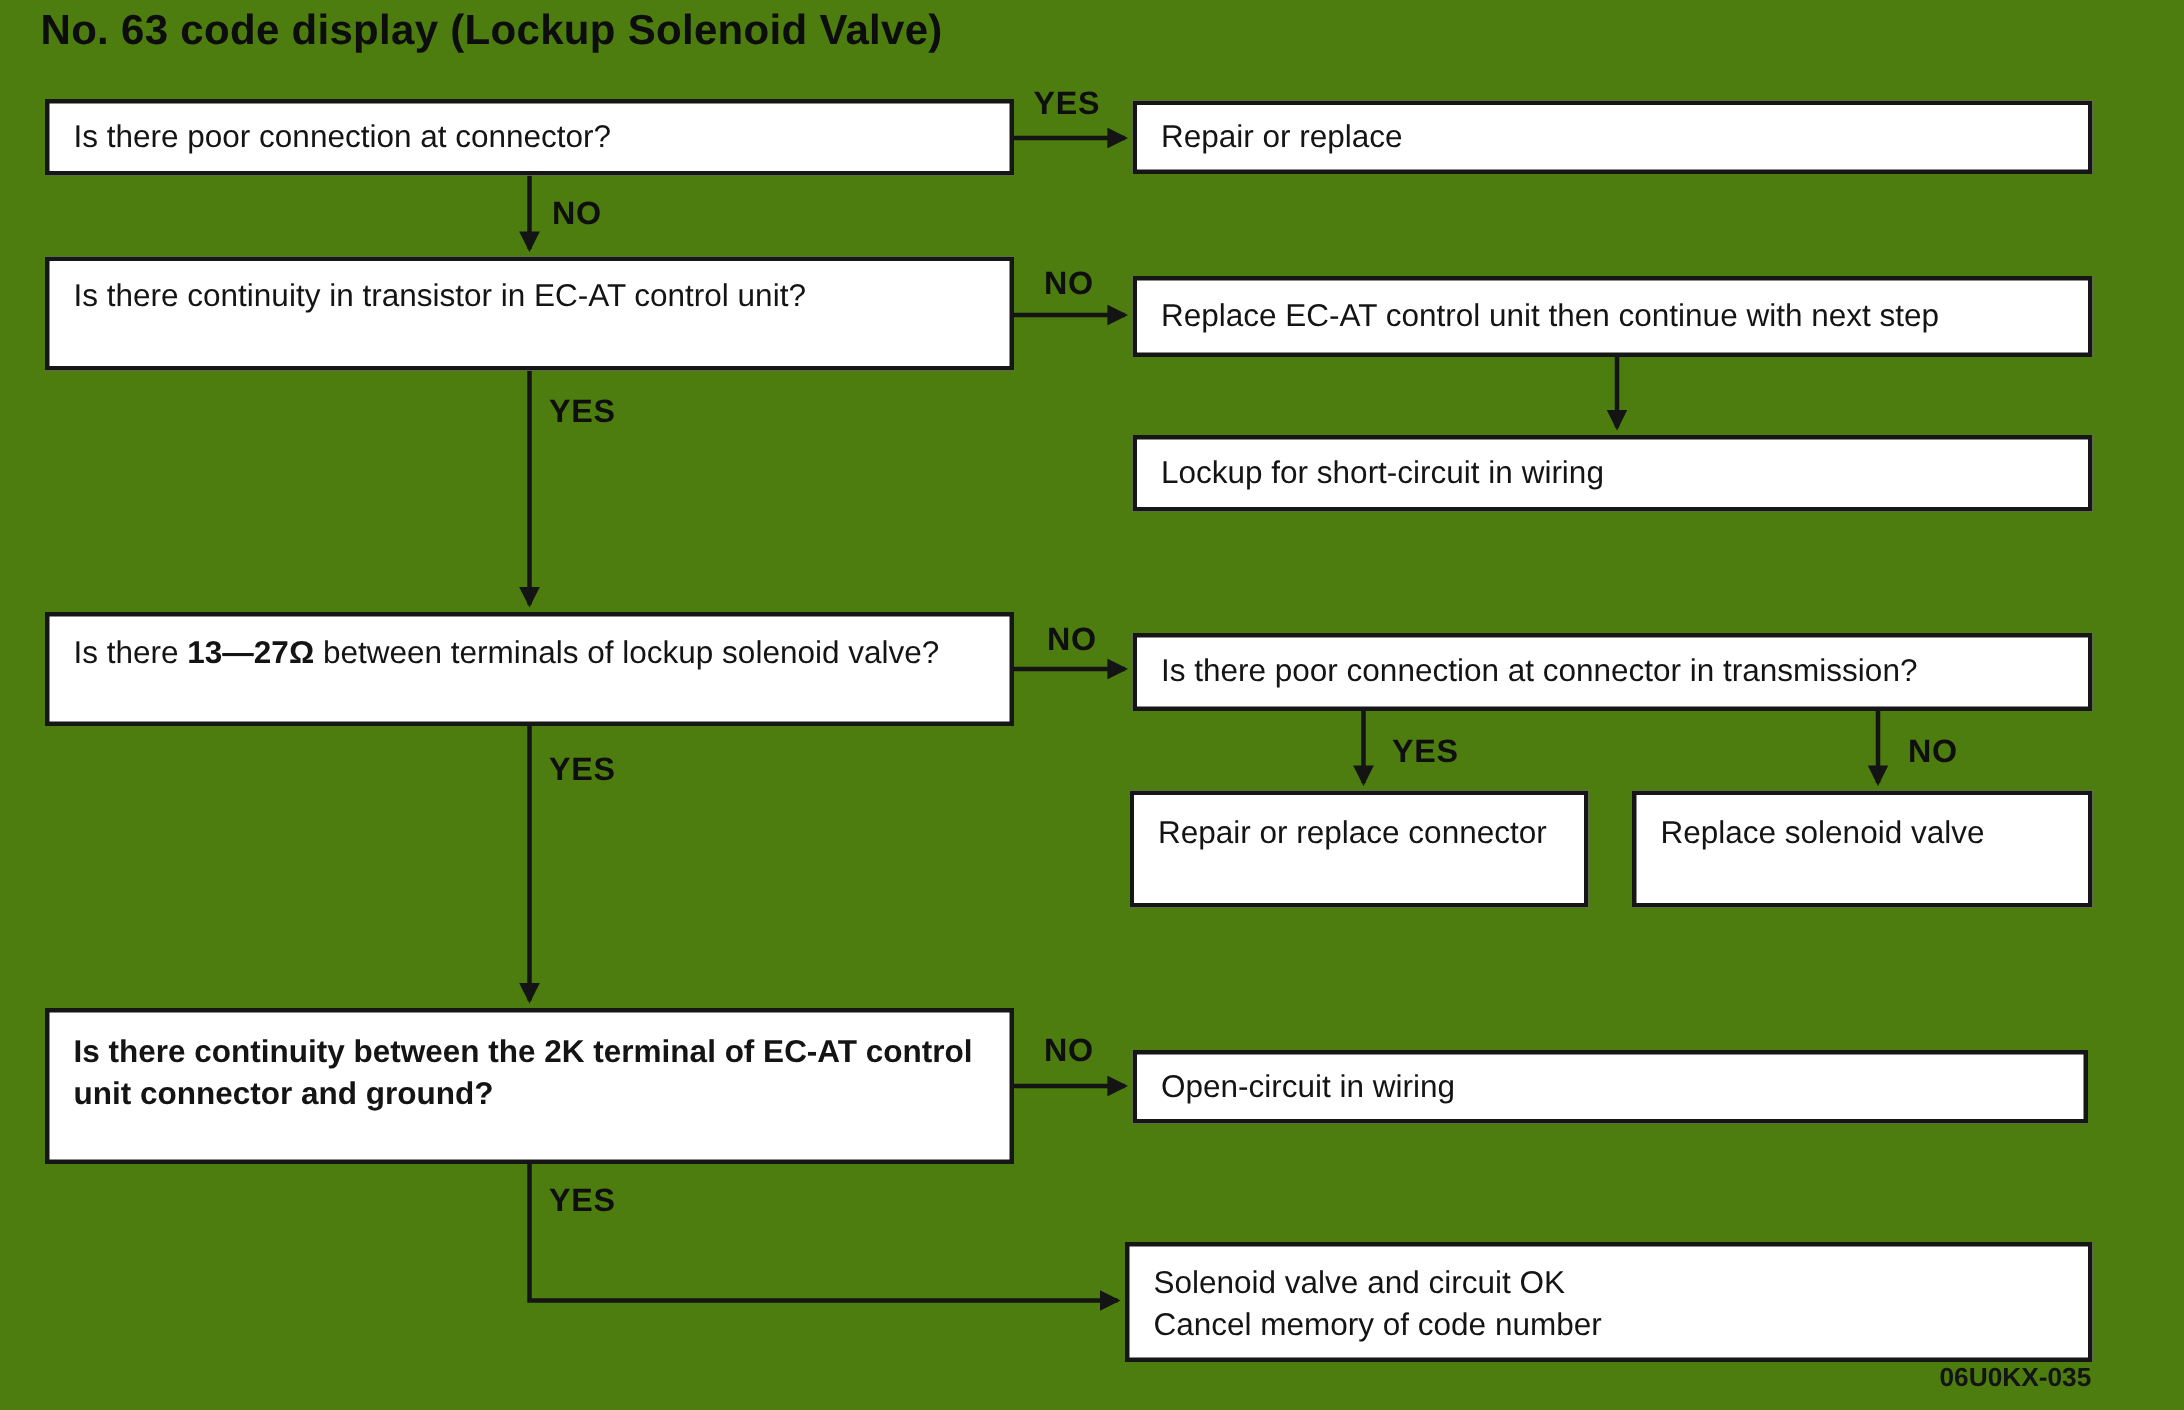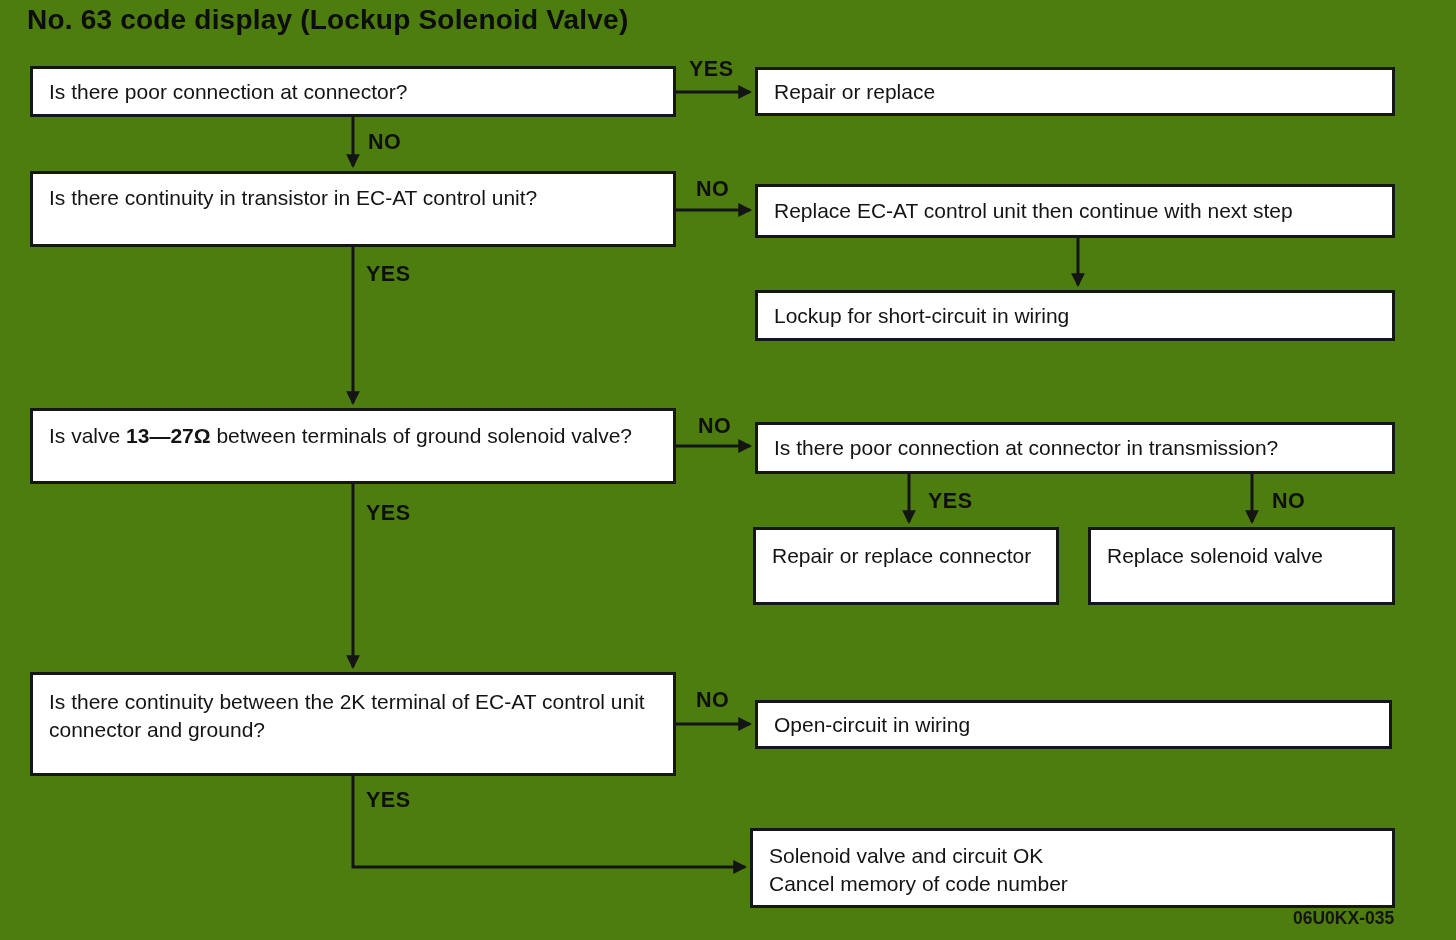--- a/index.html
+++ b/index.html
@@ -71,24 +71,24 @@
 
   <div class="box center" style="left:30px;top:66px;width:646px;height:51px;">
     <span>Is there poor connection at connector?</span>
   </div>
 
   <div class="box" style="left:30px;top:171px;width:646px;height:76px;">
     <span>Is there continuity in transistor in EC-AT control unit?</span>
   </div>
 
   <div class="box" style="left:30px;top:408px;width:646px;height:76px;padding-top:11px;">
-    <span><span>Is valve </span><span class="bold-inline">13—27Ω</span><span> between terminals of ground solenoid valve?</span></span>
+    <span><span>Is there </span><span class="bold-inline">13—27Ω</span><span> between terminals of lockup solenoid valve?</span></span>
   </div>
 
-  <div class="box" style="left:30px;top:672px;width:646px;height:104px;padding-top:13px;">
+  <div class="box" style="left:30px;top:672px;width:646px;height:104px;padding-top:13px;font-weight:bold;">
     <span>Is there continuity between the 2K terminal of EC-AT control unit connector and ground?</span>
   </div>
 
   <div class="box center" style="left:755px;top:67px;width:640px;height:49px;text-align:center;">
     <span>Repair or replace</span>
   </div>
 
   <div class="box center" style="left:755px;top:184px;width:640px;height:54px;">
     <span>Replace EC-AT control unit then continue with next step</span>
   </div>

